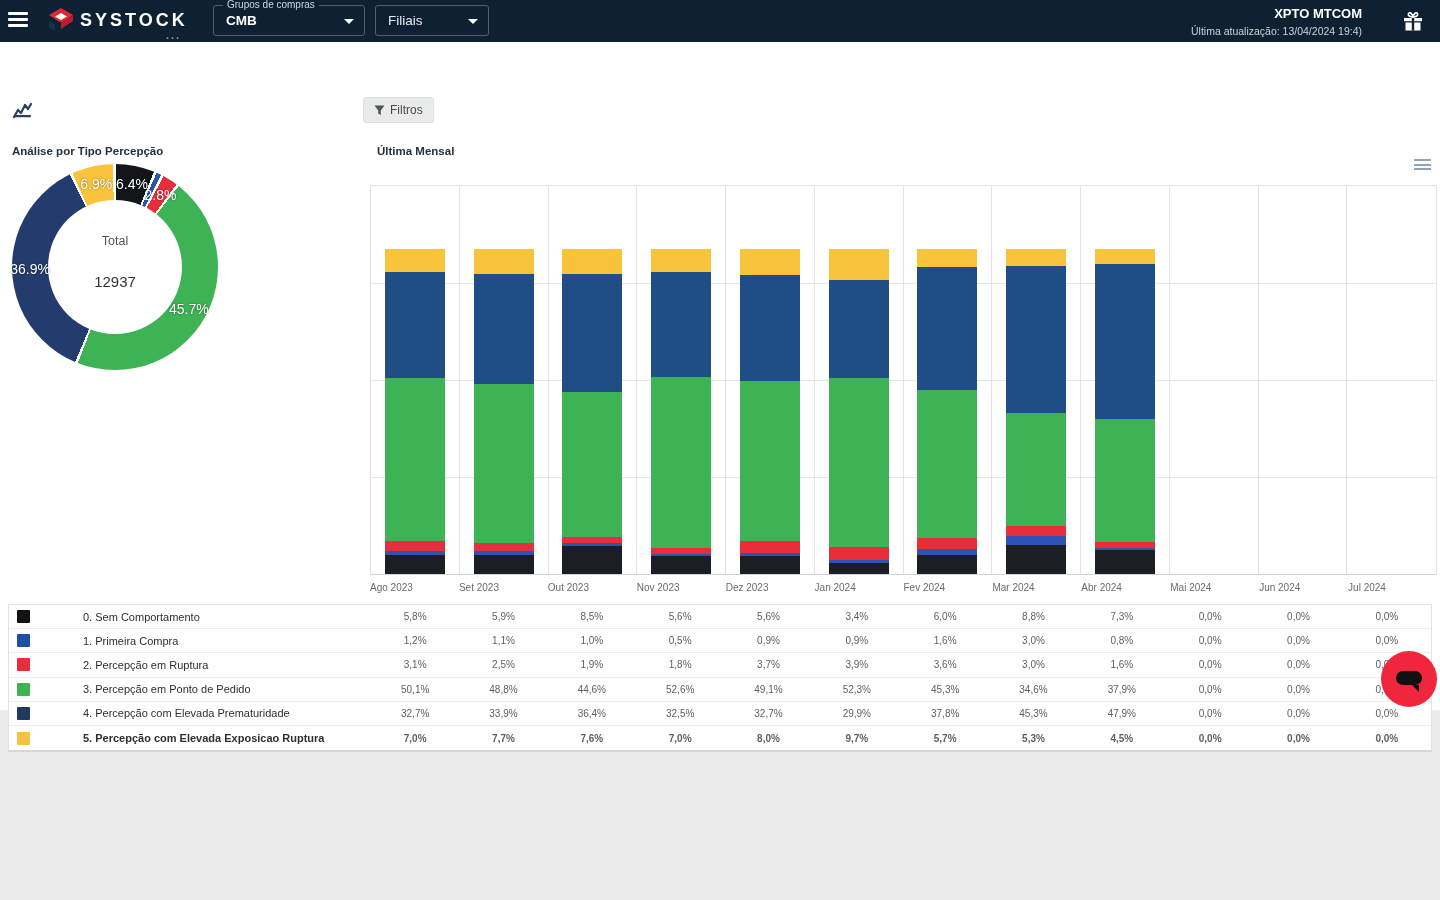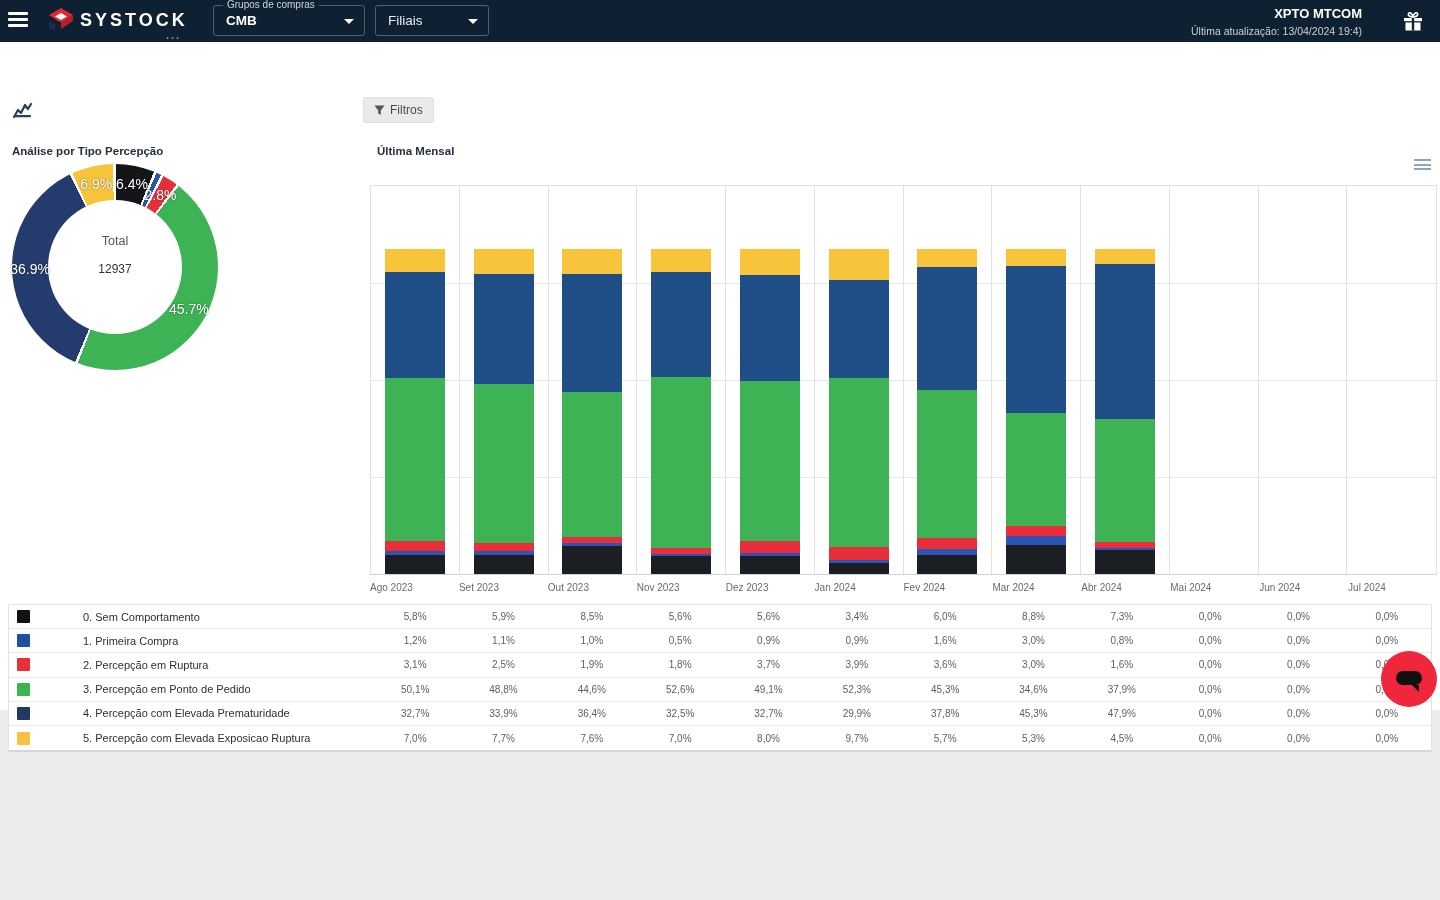--- a/index.html
+++ b/index.html
@@ -34,41 +34,41 @@
   .page-title-icon { position:absolute; left:12px; top:58px; }
   .page-title { position:absolute; left:36px; top:56px; font-size:18px; font-weight:bold; color:#1d3b5e; }
   .filters-btn { position:absolute; left:363px; top:55px; height:26px; padding:0 10px; background:#e9eaea; border:1px solid #e0e0e0; border-radius:3px; font-size:12px; color:#4a4a4a; display:flex; align-items:center; gap:5px; cursor:pointer; }
 
   .donut-title { position:absolute; left:12px; top:103px; font-size:11.5px; font-weight:bold; color:#27313c; }
   .donut-wrap { position:absolute; left:12px; top:122px; width:206px; height:206px; }
   .donut { position:absolute; inset:0; border-radius:50%; cursor:pointer; }
   .donut::after { content:""; position:absolute; left:36px; top:36px; width:134px; height:134px; border-radius:50%; background:#fff; }
   .donut-center { position:absolute; inset:0; z-index:3; text-align:center; pointer-events:none; }
   .donut-center .t { position:absolute; top:70px; width:100%; font-size:12.5px; color:#555; }
-  .donut-center .v { position:absolute; top:98px; width:100%; font-size:12px; color:#333; }
+  .donut-center .v { position:absolute; top:109px; width:100%; font-size:15px; color:#333; }
   .donut-label { position:absolute; z-index:2; transform:translate(-50%,-50%); font-size:14px; font-weight:normal; color:#fff; text-shadow:0 0 2px rgba(0,0,0,.55);text-align:right; }
 
   .monthly-title { position:absolute; left:377px; top:103px; font-size:11.5px; font-weight:bold; color:#27313c; }
   .chart-menu-icon { position:absolute; left:1414px; top:117px; width:17px; height:13px; cursor:pointer; }
   .chart-menu-icon span { display:block; height:2px; background:#90a4b7; margin-bottom:2.5px; }
 
   .plot { position:absolute; left:370px; top:143px; width:1067px; height:390px; border:1px solid #e2e2e2; border-bottom:1px solid #cfd4d9; display:grid; grid-template-columns:repeat(12,1fr); }
   .hgrid { position:absolute; left:0; width:100%; height:1px; background:#e7e7e7; z-index:0; }
   .bar-col { position:relative; border-right:1px solid #e2e2e2; }
   .bar-col:last-child { border-right:none; }
   .bar { position:absolute; bottom:0; left:50%; transform:translateX(-50%); width:60px; height:83.8%; display:flex; flex-direction:column-reverse; z-index:1; }
   .seg { width:100%; cursor:pointer; }
 
   .month-row { position:absolute; left:370px; top:540px; width:1067px; display:grid; grid-template-columns:repeat(12,1fr); }
   .month-row span { text-align:left; font-size:10px; color:#6b6b6b; }
 
   
   .data-table { position:absolute; left:8px; top:562px; width:1424px; background:#fff; border:1px solid #e3e3e3; border-bottom:2px solid #d7d7d7; }
   .t-row { display:grid; grid-template-columns:362px repeat(12,1fr); height:24.2px; align-items:center; border-bottom:1px solid #ececec; }
-  .t-row:last-child { border-bottom:none; }
+  .t-row:last-child { border-bottom:none;font-weight:bold; }
   .legend-cell { display:flex; align-items:center; padding-left:8px; cursor:pointer; }
   .swatch { width:13px; height:13px; border-radius:1px; margin-right:9px; flex:0 0 auto; }
   .legend-label { font-size:11px; color:#2f2f2f;margin-left:44px; }
   .t-cell { text-align:center; font-size:10px; color:#5f5f5f; }
 
   
   .chat-btn { position:absolute; left:1381px; top:651px; width:56px; height:56px; border-radius:50%; background:#f0263c; z-index:40; cursor:pointer; }
   .chat-bubble { position:absolute; left:15px; top:20px; width:26px; height:14px; border-radius:7px; background:#111; }
   .chat-tail { position:absolute; left:31px; top:34px; width:0; height:0; border-left:7px solid transparent; border-top:7px solid #111; }
 </style>

